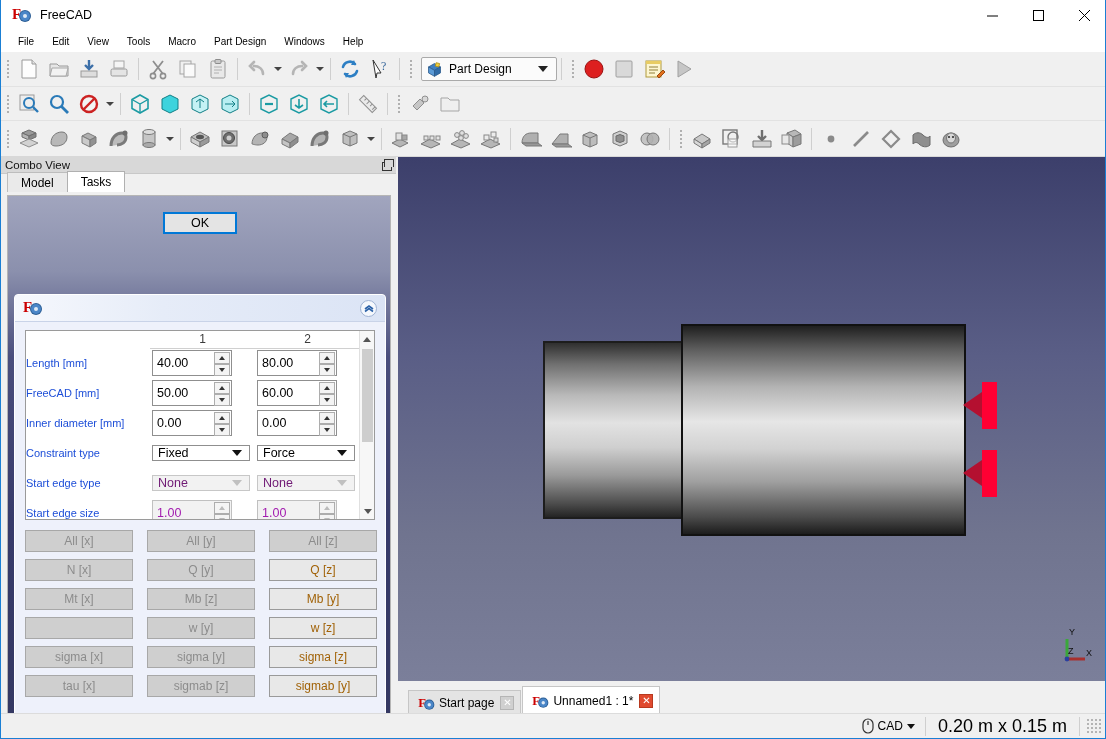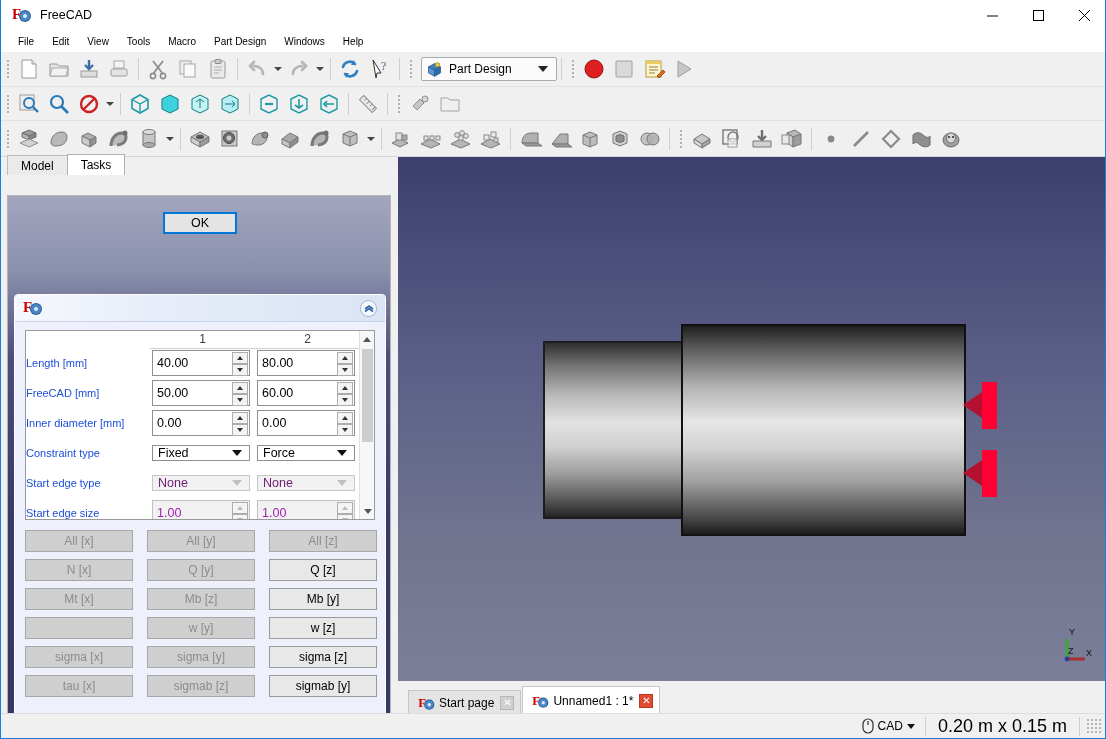--- a/index.html
+++ b/index.html
@@ -172,21 +172,21 @@
   table.ptable th {
     height: 17px; font-weight: normal; font-size: 12px; color: #3b3b3b;
     background: #ffffff; border-bottom: 1px solid #d0d0d0;
   }
   table.ptable th.c0 { width: 124px; border-bottom: 1px solid #ffffff;}
   table.ptable th.cn { width: 105px; }
   table.ptable td { height: 30px; padding: 0; vertical-align: middle; }
   td.rowlabel { font-size: 11px; color: #1d4ed8; padding-left: 4px; white-space: nowrap; }
 
   .spin {
-    position: relative; width: 98px; height: 26px; margin: 1px 2px;
+    position: relative; width: 80px; height: 26px; margin: 1px 2px;
     border: 1px solid #8f8f8f; background: #fff; display: flex; align-items: center;
   }
   .spin.dis { background: #f2f2f2; border-color: #c0c0c0; }
   .spin .val { padding-left: 4px; font-size: 12.5px; color: #000; }
   .spin.dis .val { color: #a21caf; }
   .spin .btns {
     position: absolute; right: 1px; top: 1px; width: 16px; height: 24px;
     display: flex; flex-direction: column;
   }
   .spin .btns div {
@@ -230,21 +230,21 @@
 
   
   #btngrid {
     margin-top: 10px; width: 352px;
     display: grid; grid-template-columns: repeat(3, 1fr); gap: 7px 14px;
   }
   .gbtn {
     height: 22px; display: flex; align-items: center; justify-content: center;
     font-size: 12px; border: 1px solid #a8a8a8; background: #cfcfcf; color: #8c8c8c;
   }
-  .gbtn.on { background: #e8e8e8; color: #000000; border-color: #9a9a9a; }
+  .gbtn.on { background: #e8e8e8; color: #a16207; border-color: #9a9a9a; }
   .gbtn.blank { color: transparent; }
 
   
   #view3d {
     position: absolute; left: 397px; top: 157px; width: 708px; height: 524px;
     background: linear-gradient(to bottom, #3c3f6b 0%, #5a5e86 38%, #70748f 72%, #7b7f9a 100%);
     overflow: hidden;
   }
   #shape-small {
     position: absolute; left: 145px; top: 184px; width: 145px; height: 178px;
@@ -783,20 +783,24 @@
         <svg width="24" height="24" viewBox="0 0 24 24">
           <ellipse cx="12" cy="13" rx="8" ry="7" fill="#9e9e9e" stroke="#6e6e6e"></ellipse>
           <ellipse cx="12" cy="11" rx="4.5" ry="5" fill="#d8d8d8" stroke="#777"></ellipse>
           <circle cx="10" cy="10" r="1.1" fill="#333"></circle>
           <circle cx="14" cy="10" r="1.1" fill="#333"></circle>
         </svg>
       </div>
   </div>
 
   <div id="combo">
+    <div id="combo-title">
+      <span class="t">Combo View</span>
+      <span id="float-icon"></span>
+    </div>
 
     <div id="tabs">
       <div class="ctab">Model</div>
       <div class="ctab active">Tasks</div>
     </div>
 
     <div id="taskpanel">
 
       <div id="ok-wrap">
         <div id="ok-btn">OK</div>

